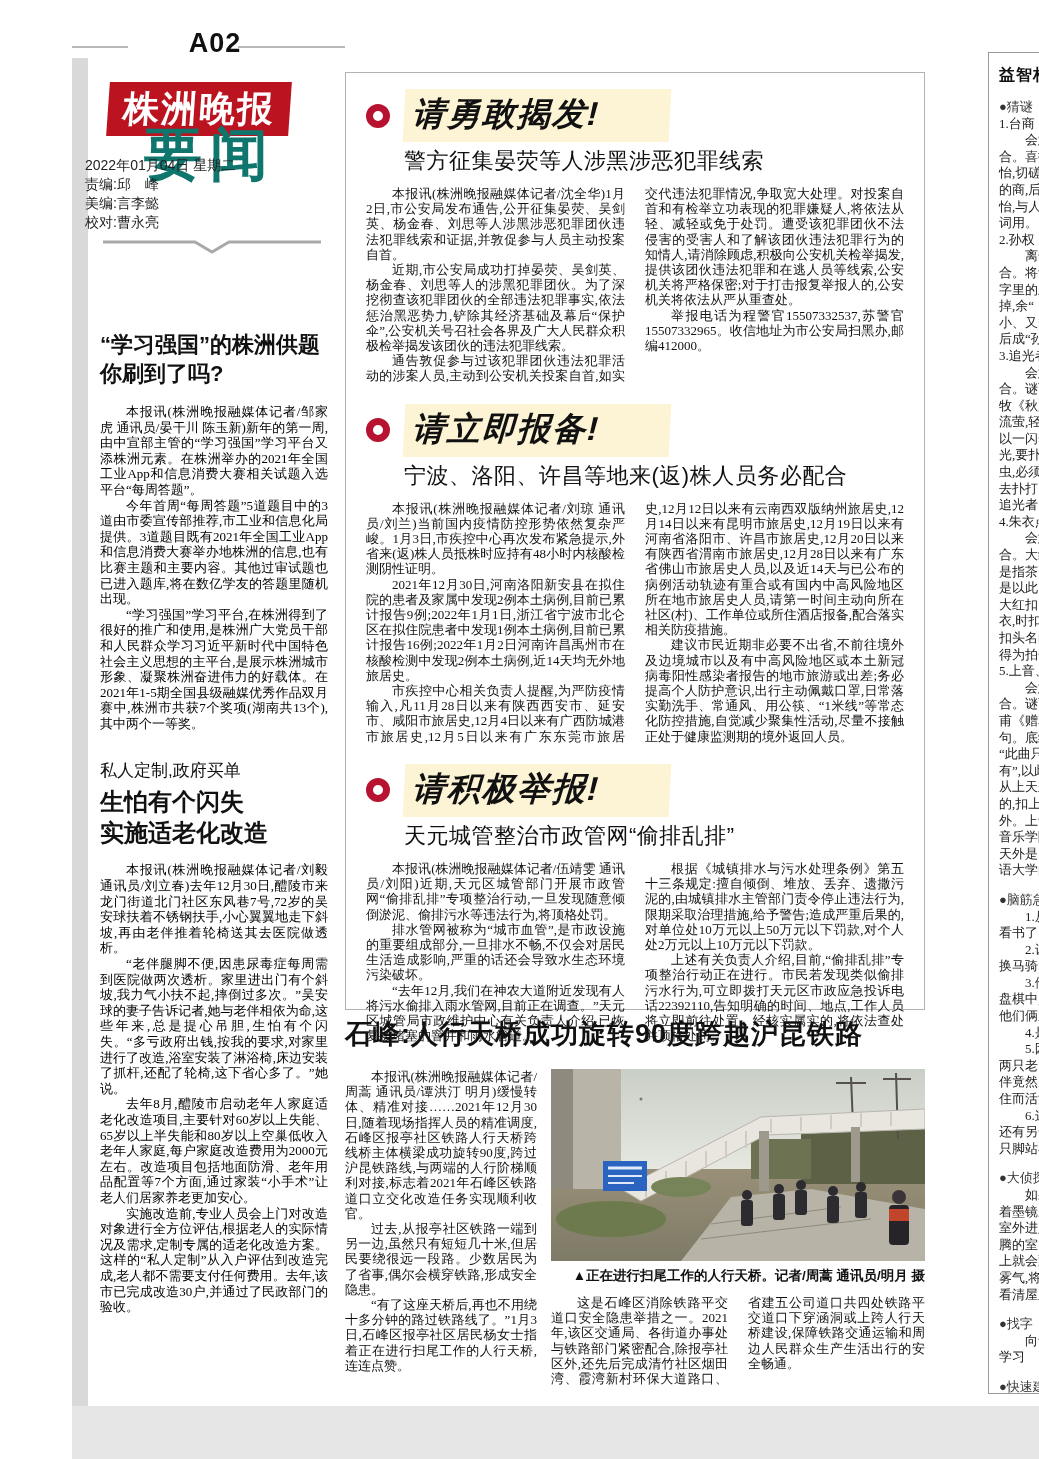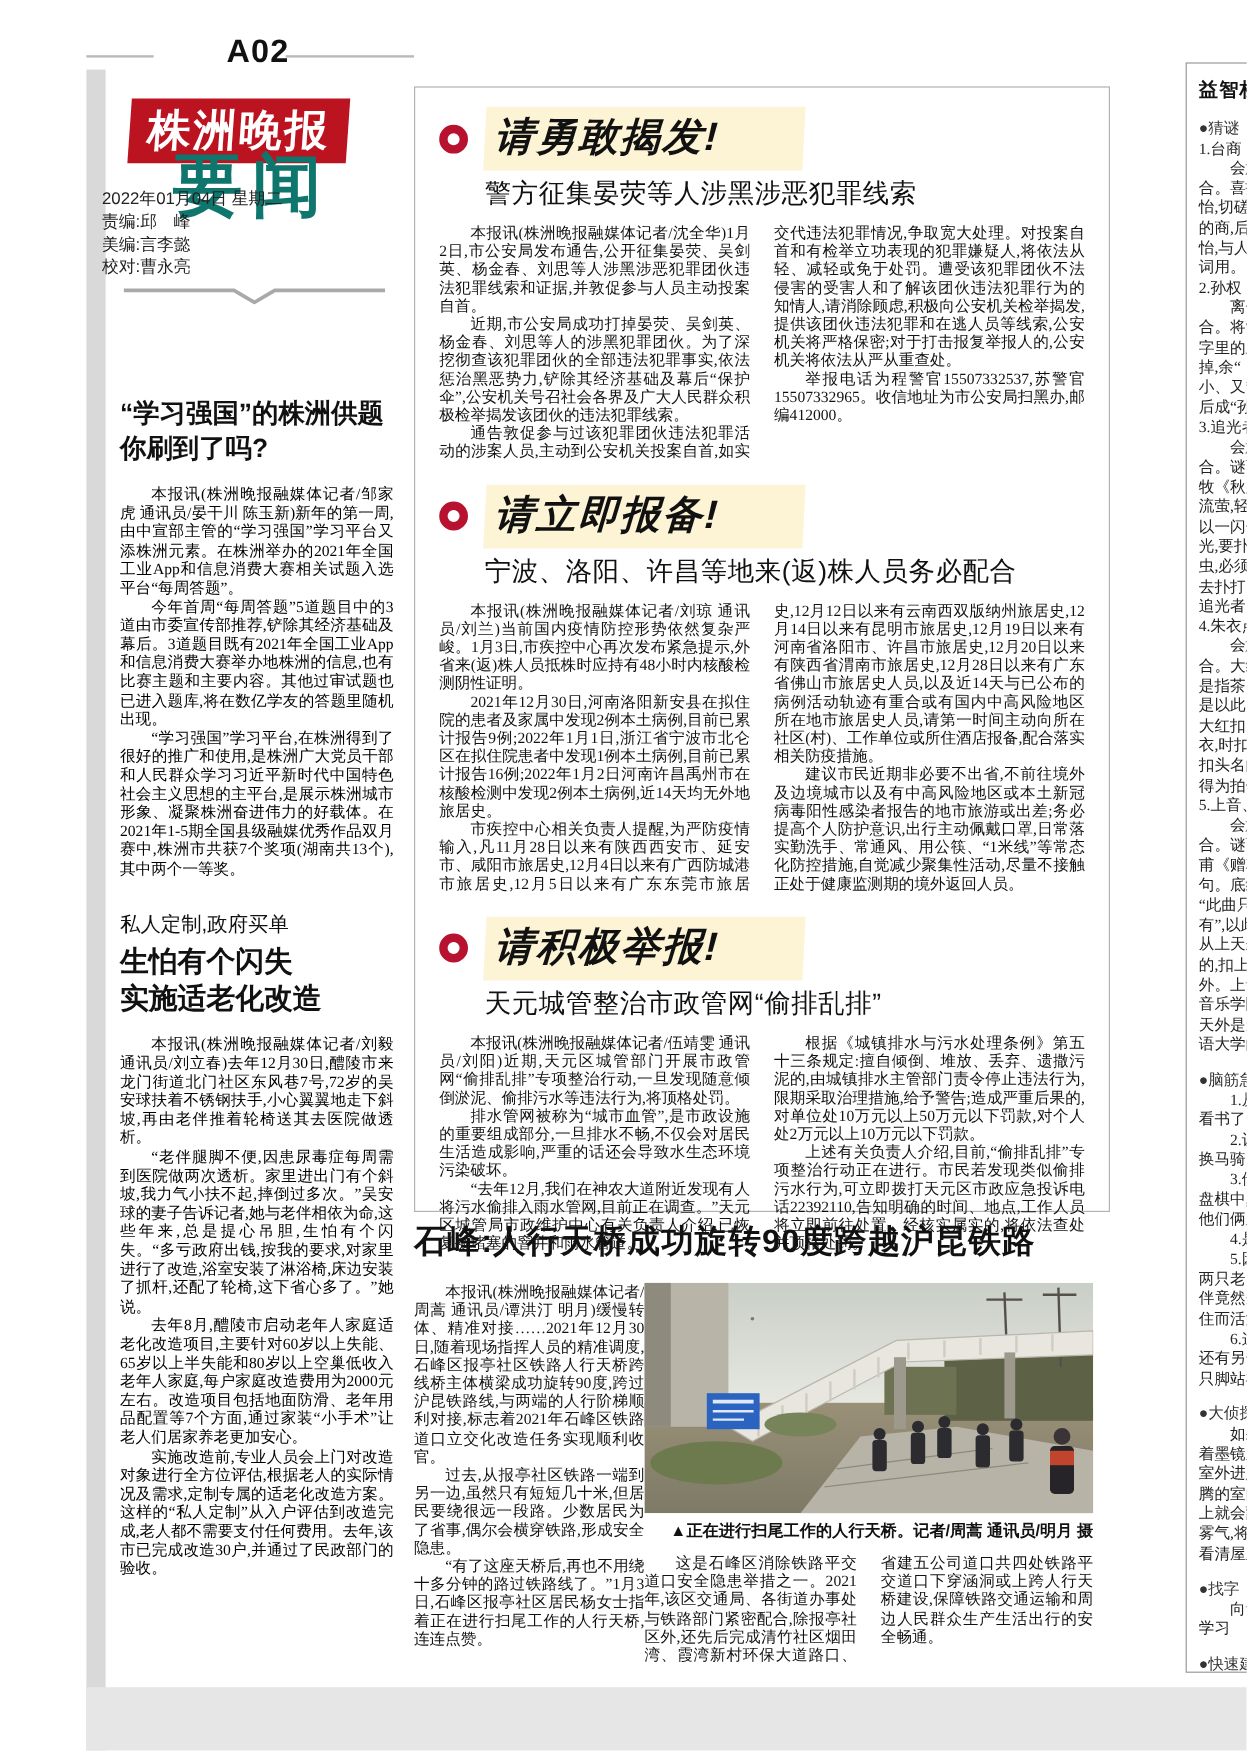--- a/index.html
+++ b/index.html
@@ -49,21 +49,21 @@
   .m-headline{background:#fdf4d5;font-size:33px;font-weight:bold;font-style:italic;
     padding:3px 70px 5px 8px;letter-spacing:2px;transform:skewX(-3deg);}
   .m-subhead{font-size:22px;margin:2px 0 10px 38px;letter-spacing:0.5px;}
   .m-body{column-count:2;column-gap:20px;font-family:"Liberation Serif",serif;
     font-size:13px;line-height:15.2px;text-align:justify;}
   .m-body .para{text-indent:2em;margin:0;}
 
   
   .bottom-art{position:absolute;left:345px;top:1016px;width:580px;}
   .b-headline{font-size:27px;font-weight:bold;letter-spacing:1px;margin-bottom:17px;}
-  .b-row{display:flex;}
+  .b-row{display:flex;gap:14px;}
   .b-leftcol{width:192px;flex:0 0 auto;font-family:"Liberation Serif",serif;
     font-size:13px;line-height:15.2px;text-align:justify;}
   .b-leftcol .para{text-indent:2em;margin:0;}
   .b-right{width:374px;flex:0 0 auto;}
   .photo{width:374px;height:192px;display:block;}
   .caption{font-size:13.5px;font-weight:bold;text-align:right;margin:6px 0 10px 0;}
   .b-cols{column-count:2;column-gap:20px;font-family:"Liberation Serif",serif;
     font-size:13px;line-height:15.2px;text-align:justify;}
   .b-cols .para{text-indent:2em;margin:0;}
 
@@ -100,21 +100,21 @@
     <path d="M0,2 L92,2 L109,12 L126,2 L218,2" fill="none" stroke="#a9a9a9" stroke-width="3"></path>
   </svg>
 
   <div class="leftcol">
     <div class="l-title">
       <span>“学习强国”的株洲供题</span><br>
       <span>你刷到了吗?</span>
     </div>
     <div class="l-body">
         <div class="para">本报讯(株洲晚报融媒体记者/邹家虎 通讯员/晏干川 陈玉新)新年的第一周,由中宣部主管的“学习强国”学习平台又添株洲元素。在株洲举办的2021年全国工业App和信息消费大赛相关试题入选平台“每周答题”。</div>
-        <div class="para">今年首周“每周答题”5道题目中的3道由市委宣传部推荐,铲除其经济基础及幕后。3道题目既有2021年全国工业App和信息消费大赛举办地株洲的信息,也有比赛主题和主要内容。其他过审试题也已进入题库,将在数亿学友的答题里随机出现。</div>
+        <div class="para">今年首周“每周答题”5道题目中的3道由市委宣传部推荐,市工业和信息化局提供。3道题目既有2021年全国工业App和信息消费大赛举办地株洲的信息,也有比赛主题和主要内容。其他过审试题也已进入题库,将在数亿学友的答题里随机出现。</div>
         <div class="para">“学习强国”学习平台,在株洲得到了很好的推广和使用,是株洲广大党员干部和人民群众学习习近平新时代中国特色社会主义思想的主平台,是展示株洲城市形象、凝聚株洲奋进伟力的好载体。在2021年1-5期全国县级融媒优秀作品双月赛中,株洲市共获7个奖项(湖南共13个),其中两个一等奖。</div>
       </div>
 
     <div class="l-kicker">私人定制,政府买单</div>
     <div class="l-title2">
       <span>生怕有个闪失</span><br>
       <span>实施适老化改造</span>
     </div>
     <div class="l-body">
         <div class="para">本报讯(株洲晚报融媒体记者/刘毅 通讯员/刘立春)去年12月30日,醴陵市来龙门街道北门社区东风巷7号,72岁的吴安球扶着不锈钢扶手,小心翼翼地走下斜坡,再由老伴推着轮椅送其去医院做透析。</div>

